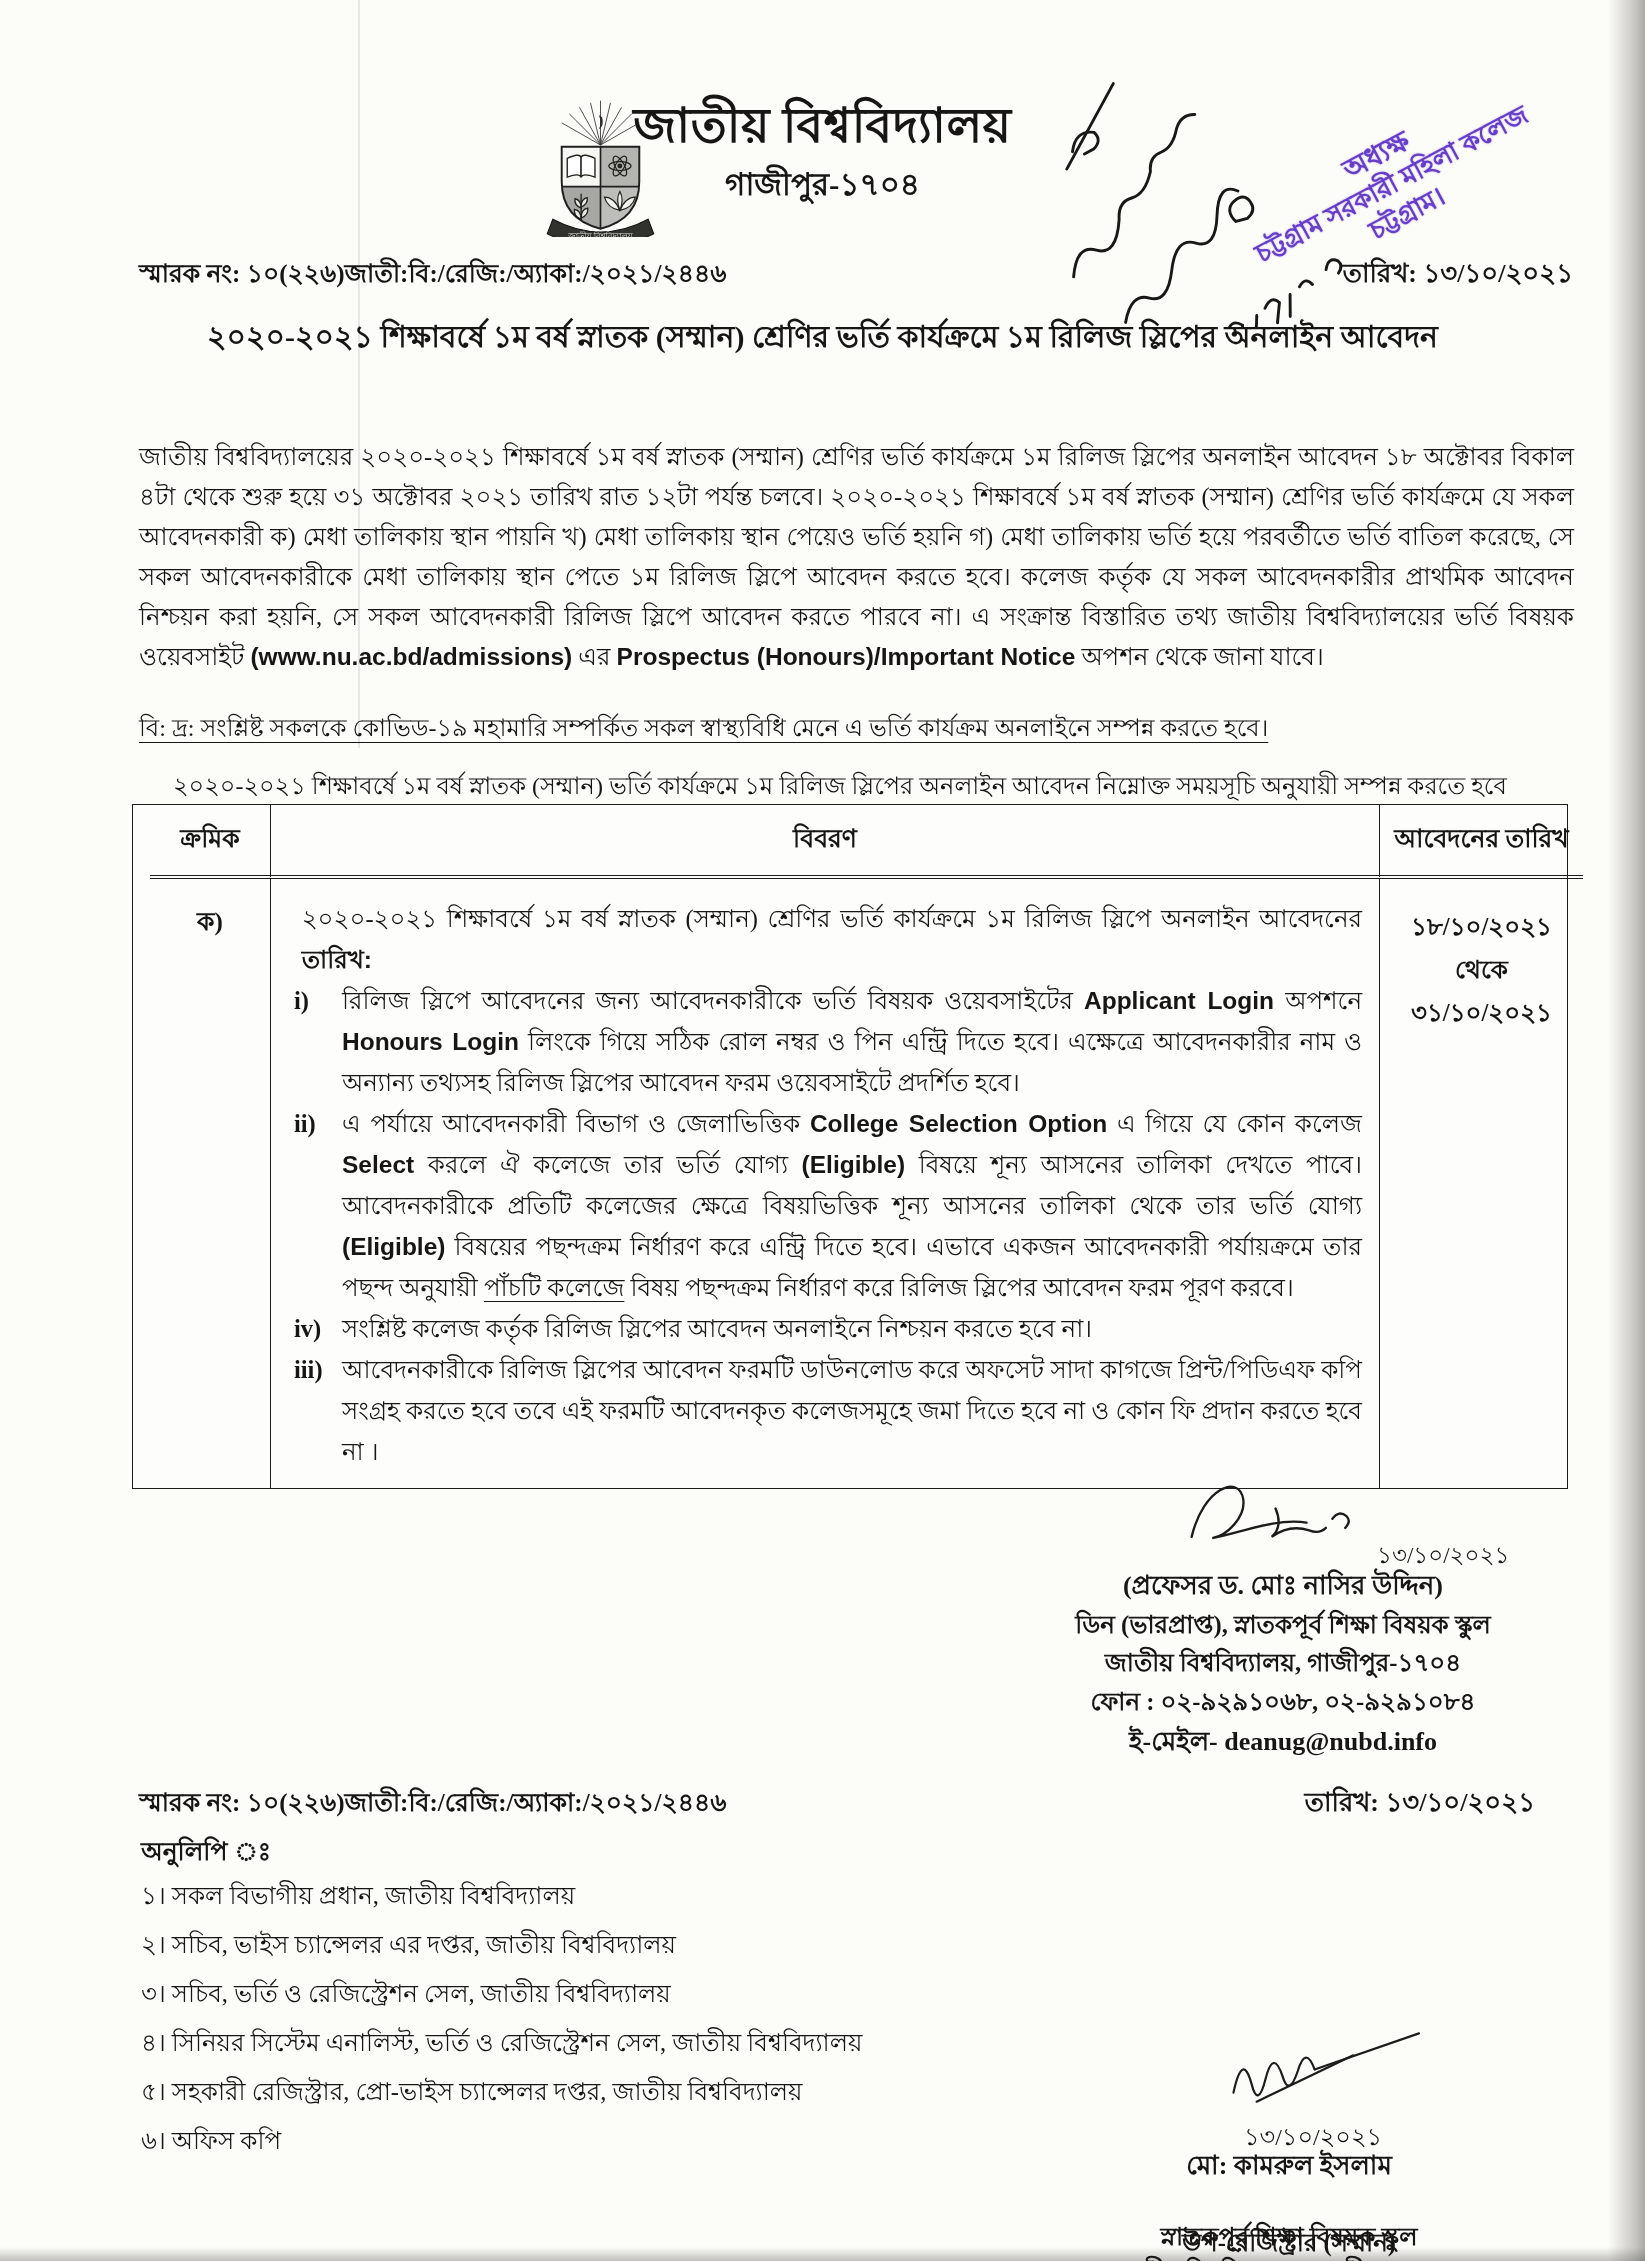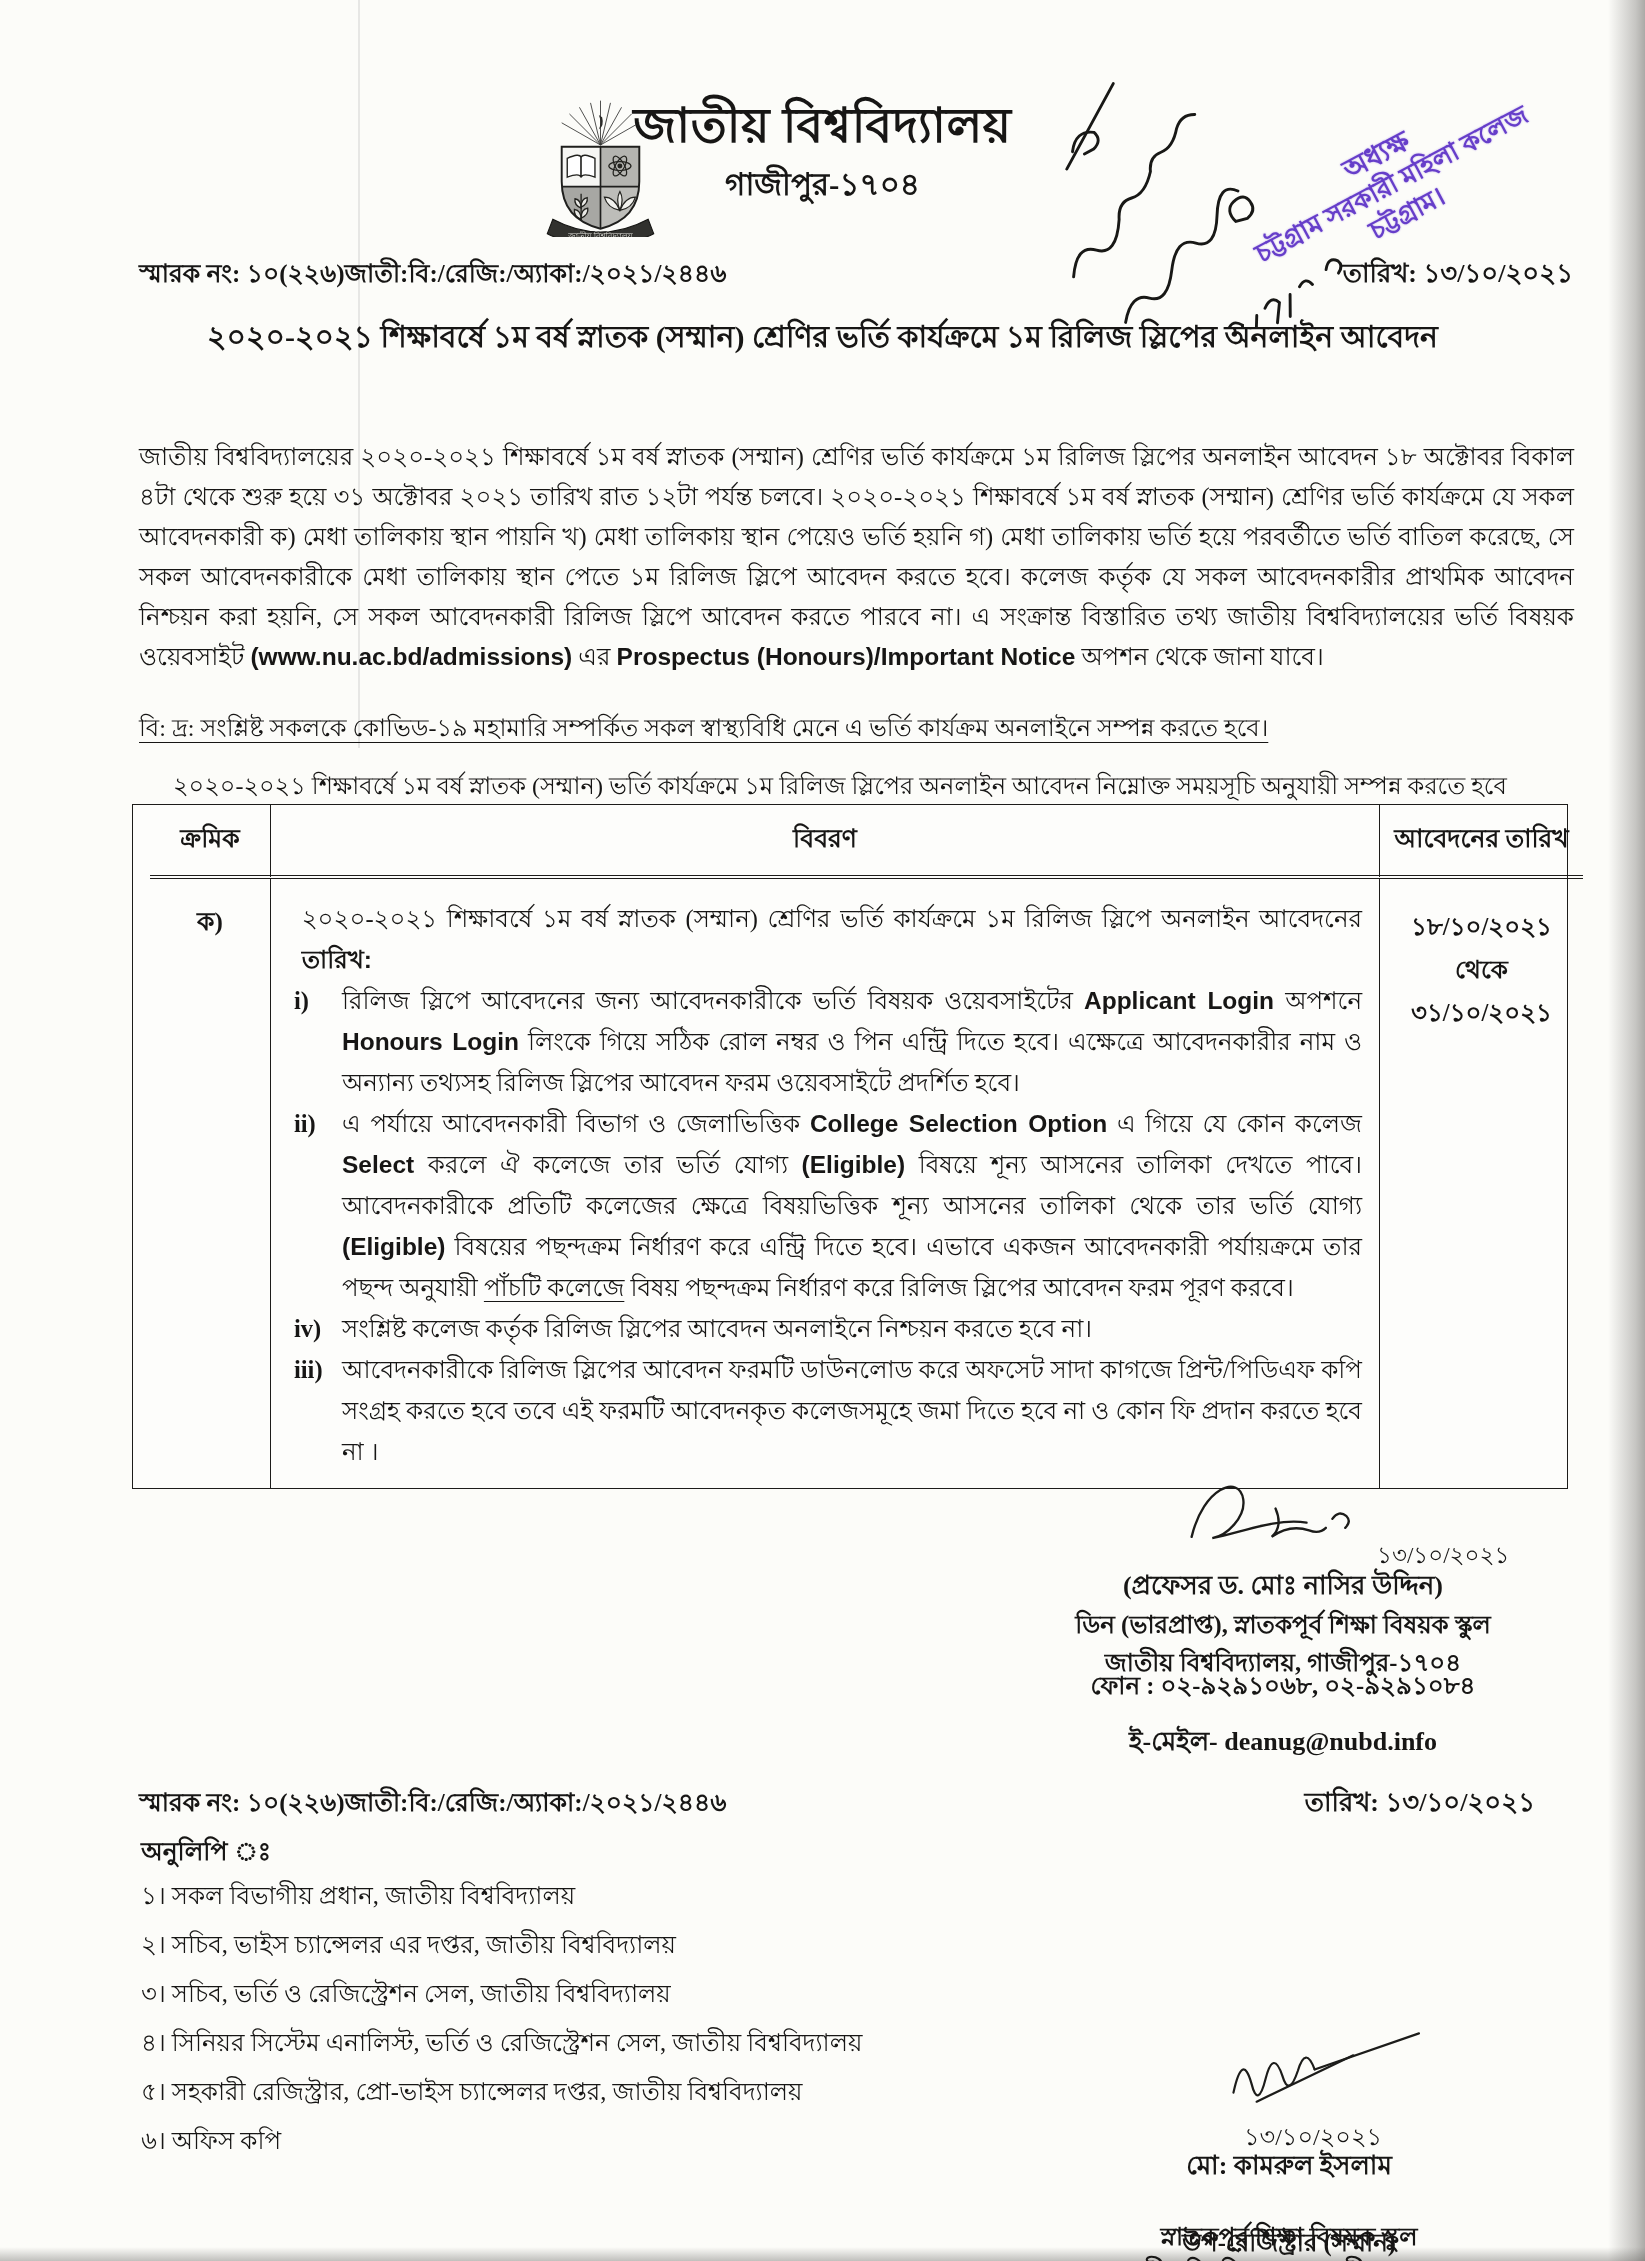--- a/index.html
+++ b/index.html
@@ -74,21 +74,21 @@
   .seg-u { text-decoration:underline; text-underline-offset:5.2px; text-decoration-thickness:1.3px; }
   
   .sig1 { position:absolute; top:1471px; left:993px; width:580px; height:303px; }
   .sig1 .squiggle { position:absolute; left:187px; top:0; }
   .sig-date-sm { position:absolute; font-size:23px; font-weight:500; }
   .sig1 .sig-date-sm { left:384px; top:66px; }
   .sigline { position:absolute; left:0; width:100%; text-align:center; line-height:1; }
   .sig1 .l-name  { top:102px; font-size:26px; font-weight:700; }
   .sig1 .l-title { top:142px; font-size:24.5px; font-weight:600; }
   .sig1 .l-org   { top:180px; font-size:24.5px; font-weight:600; }
-  .sig1 .l-phone { top:203px; font-size:24.5px; font-weight:600; }
+  .sig1 .l-phone { top:219px; font-size:24.5px; font-weight:600; }
   .sig1 .l-email { top:258px; font-size:26px; font-weight:700; }
   .meta-bottom { top:1782px; right:110px; }
   .copy-head { position:absolute; top:1832px; left:141px; font-size:25px; font-weight:600; }
   .copy-list { position:absolute; top:1880px; left:141px; width:967px; }
   .copy-item { font-size:24.5px; font-weight:500; margin-bottom:18px; line-height:31px; }
   .sig2 { position:absolute; top:2010px; left:999px; width:580px; height:251px; }
   .sig2 .squiggle { position:absolute; left:219px; top:0; }
   .sig2 .sig-date-sm { left:245px; top:108px; font-size:24px; }
   .sig2 .l-name  { top:143px; font-size:26px; font-weight:700; }
   .sig2 .l-title { top:180px; font-size:24.5px; font-weight:600;margin-top:41px; }

